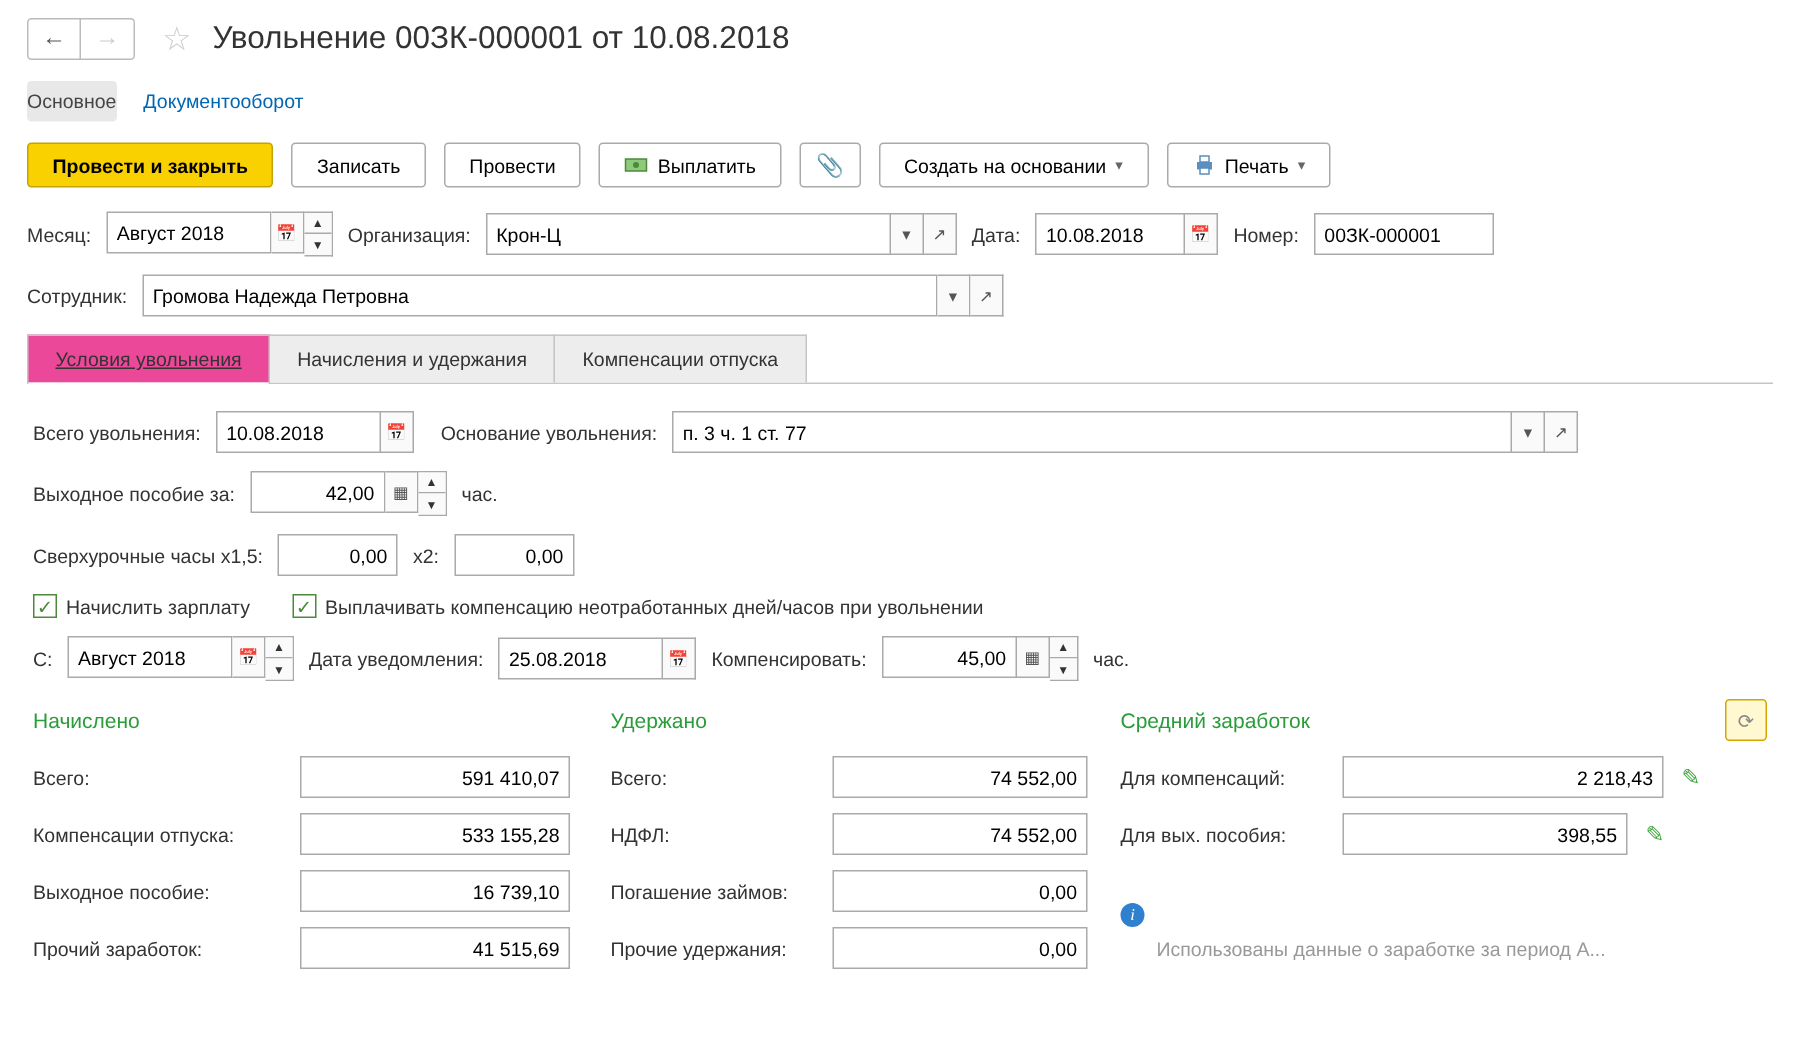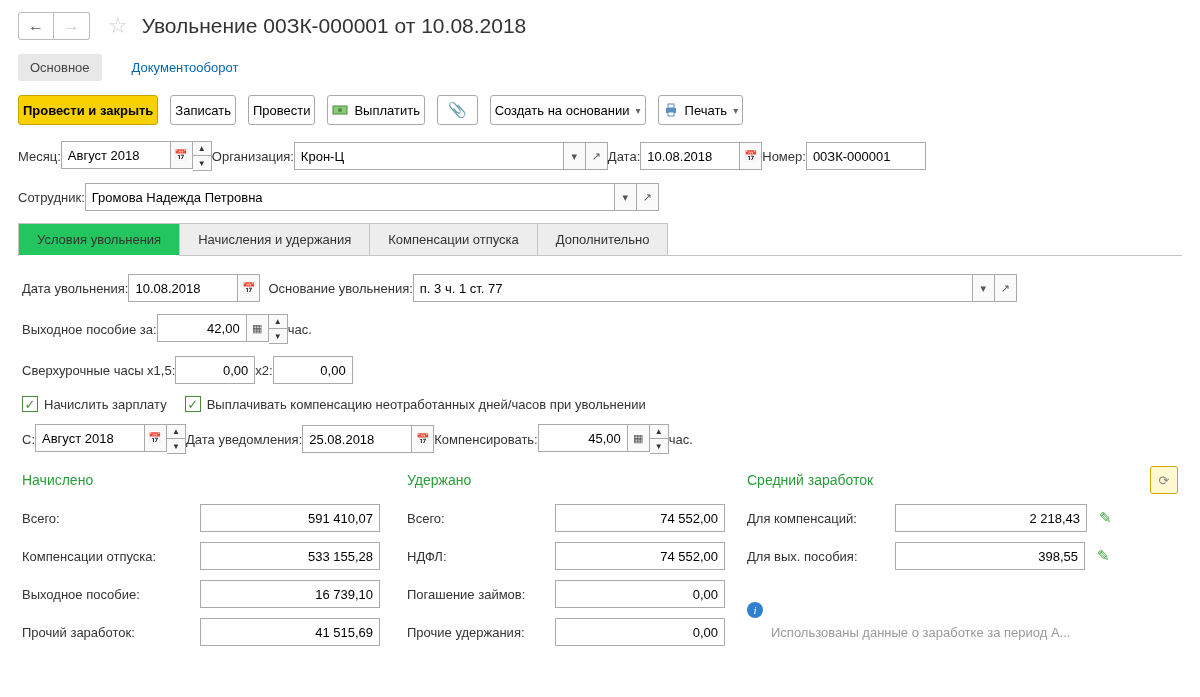--- a/index.html
+++ b/index.html
@@ -16,31 +16,31 @@
   border: 1px solid #bbb; background: #fff; width: 36px; height: 28px;
   display: inline-flex; align-items: center; justify-content: center;
   cursor: pointer; font-size: 16px; color: #555;
 }
 .nav-group { display: flex; }
 .nav-group .nav-btn:first-child { border-radius: 3px 0 0 3px; }
 .nav-group .nav-btn:last-child { border-left: none; border-radius: 0 3px 3px 0; }
 .star-icon { color: #ccc; font-size: 22px; margin: 0 6px 0 10px; }
 .title { font-size: 21px; color: #333; }
 .tabs-level1 { display: flex; gap: 18px; margin-bottom: 14px; align-items: center; }
-.tab1 { padding: 6px 12px; border-radius: 3px; cursor: pointer; color: #0066b3; }
+.tab1 { padding: 6px 0; border-radius: 3px; cursor: pointer; color: #0066b3; }
 .tab1.active { background: #e8e8e8; color: #444; }
 .toolbar { display: flex; gap: 12px; margin-bottom: 16px; flex-wrap: wrap; }
 .btn {
-  border: 1px solid #aaa; background: #fff; padding: 6px 4px; border-radius: 3px;
+  border: 1px solid #aaa; background: #fff; padding: 6px 16px; border-radius: 3px;
   cursor: pointer; font-size: 13px; display: inline-flex; align-items: center; gap: 6px;
   height: 30px;
 }
 .btn-primary { background: #f9d000; border-color: #c5a300; font-weight: bold; }
 .btn-icon-only { padding: 6px 10px; }
-.row { display: flex; align-items: center; margin-bottom: 12px; flex-wrap: wrap; }
+.row { display: flex; align-items: center; gap: 10px; margin-bottom: 12px; flex-wrap: wrap; }
 .field-label { white-space: nowrap; }
 .input {
   border: 1px solid #aaa; padding: 4px 6px; height: 28px; font-size: 13px;
   background: #fff; text-align: left;
 }
 .input.num { text-align: right; }
 .input-group { display: flex; }
 .input-group .addon {
   border: 1px solid #aaa; border-left: none; width: 22px; height: 28px;
   display: inline-flex; align-items: center; justify-content: center;
@@ -51,21 +51,21 @@
 .spinner .sp {
   height: 14px; width: 18px; display: flex; align-items: center; justify-content: center;
   font-size: 8px; cursor: pointer; background: #fafafa;
 }
 .spinner .sp:first-child { border-bottom: 1px solid #aaa; }
 .tabstrip { display: flex; border-bottom: 1px solid #c5c5c5; margin-bottom: 14px; }
 .tab2 {
   padding: 8px 18px; border: 1px solid #c5c5c5; border-bottom: none;
   background: #ededed; cursor: pointer; margin-right: -1px; position: relative;
 }
-.tab2.active { background: #22c55e; z-index: 1; }
+.tab2.active { background: #ec4899; z-index: 1; text-decoration: underline; }
 .tab2.active::after { content: ""; position: absolute; left: 0; right: 0; bottom: -1px; height: 1px; background: #fff; }
 .tab-body { padding: 4px 4px; }
 .checkbox-wrap { display: inline-flex; align-items: center; gap: 6px; }
 .chk {
   display: inline-flex; width: 16px; height: 16px; border: 1px solid #4a8a3a;
   align-items: center; justify-content: center; color: #4a8a3a; font-size: 13px;
   background: #fff;
 }
 .section-headers { display: flex; gap: 0; margin-top: 8px; margin-bottom: 10px; align-items: center;}
 .section-headers .sh { color: #2a9d3a; font-size: 14px; }
@@ -164,27 +164,26 @@
     <input class="input" style="width: 530px;" value="Громова Надежда Петровна">
     <div class="addon">▾</div>
     <div class="addon">↗</div>
   </div>
 </div>
 
 <div class="tabstrip">
   <div class="tab2 active">Условия увольнения</div>
   <div class="tab2">Начисления и удержания</div>
   <div class="tab2">Компенсации отпуска</div>
-  <div class="tab2">Дополнительно</div>
 </div>
 
 <div class="tab-body">
 
   <div class="row">
-    <span class="field-label">Дата увольнения:</span>
+    <span class="field-label">Всего увольнения:</span>
     <div class="input-group">
       <input class="input" style="width: 110px;" value="10.08.2018">
       <div class="addon">📅</div>
     </div>
     <span class="field-label" style="margin-left:8px">Основание увольнения:</span>
     <div class="input-group" style="flex:1">
       <input class="input" style="width: 560px;" value="п. 3 ч. 1 ст. 77">
       <div class="addon">▾</div>
       <div class="addon">↗</div>
     </div>
@@ -293,21 +292,21 @@
       </div>
       <div class="line">
         <span class="lbl" style="width:140px">Прочие удержания:</span>
         <input class="input num" style="width: 170px;" value="0,00">
       </div>
     </div>
 
     <div class="col" style="flex:1">
       <div class="line">
         <span class="lbl" style="width:140px">Для компенсаций:</span>
-        <input class="input num" style="width: 192px;" value="2 218,43">
+        <input class="input num" style="width: 214px;" value="2 218,43">
         <span class="pencil">✎</span>
       </div>
       <div class="line">
         <span class="lbl" style="width:140px">Для вых. пособия:</span>
         <input class="input num" style="width: 190px;" value="398,55">
         <span class="pencil">✎</span>
       </div>
       <div class="line">
         <span class="info-circle">i</span>
         <span class="muted">Использованы данные о заработке за период А...</span>

